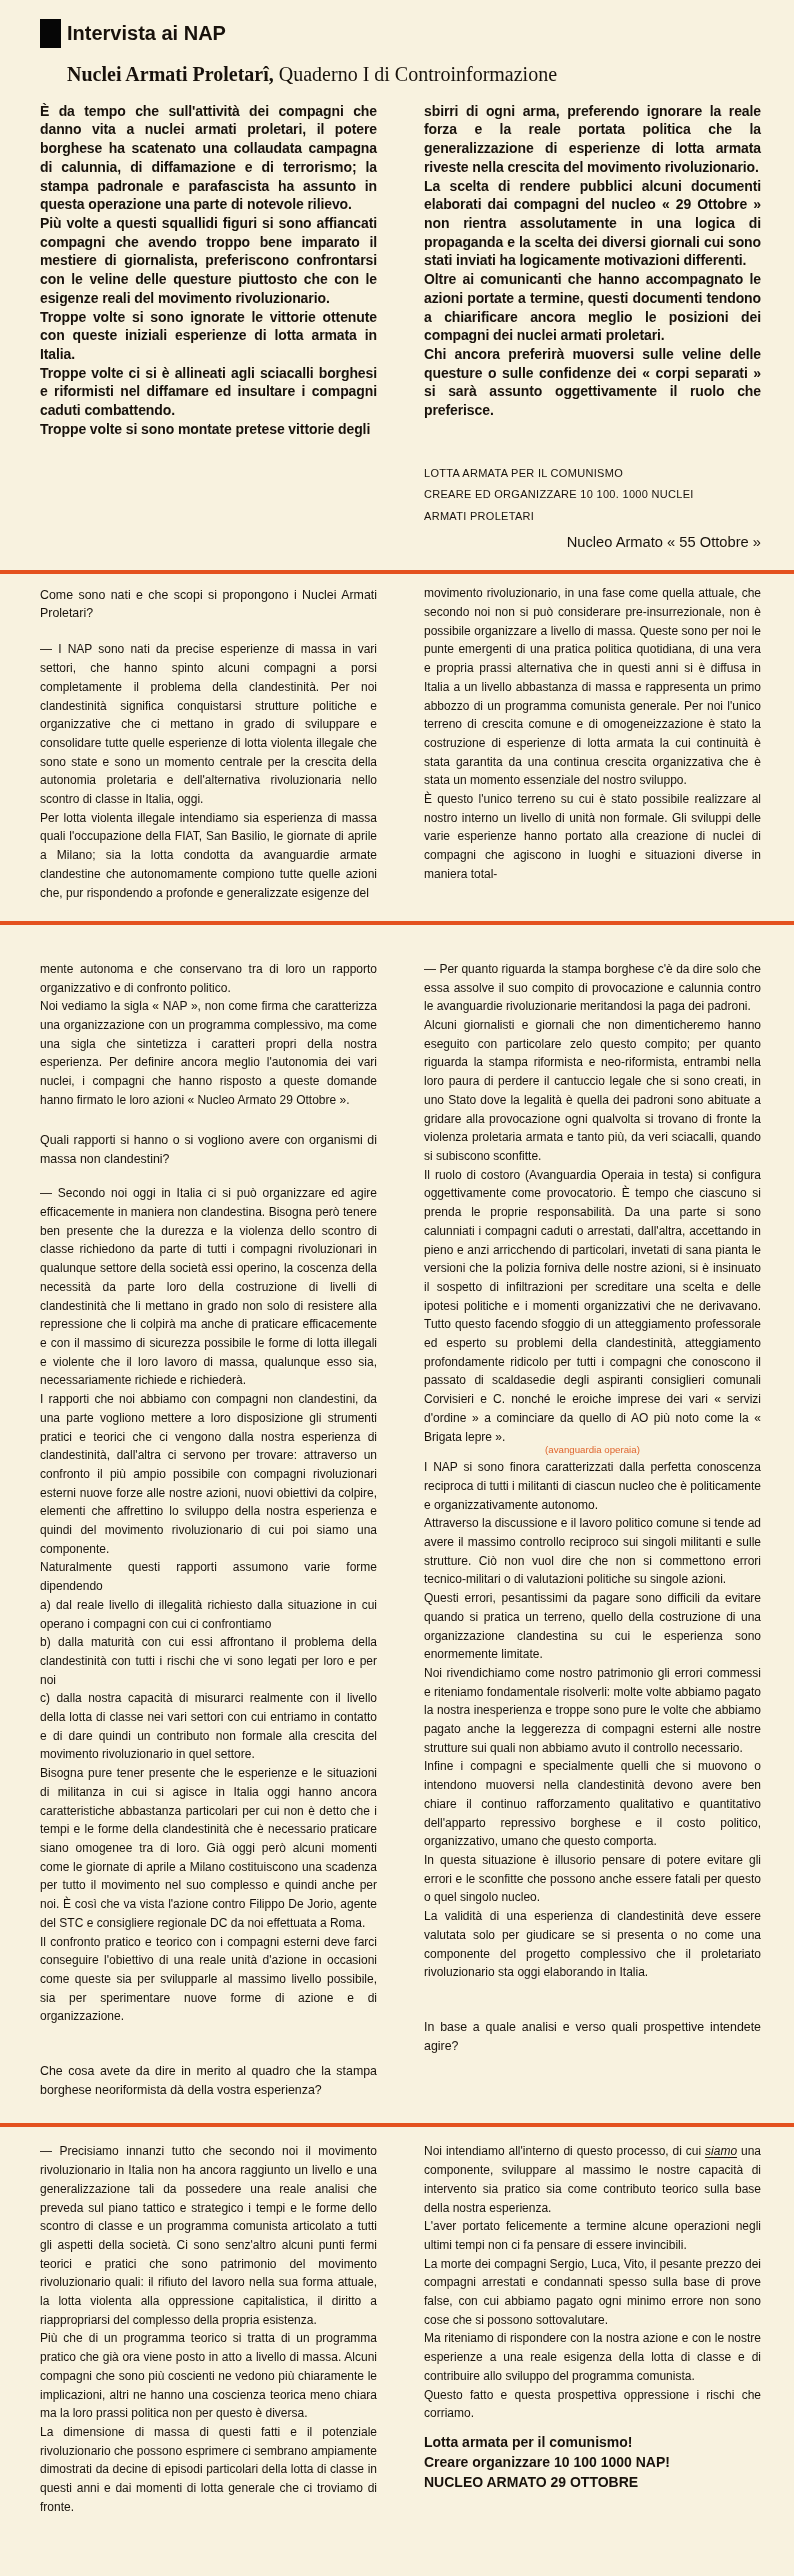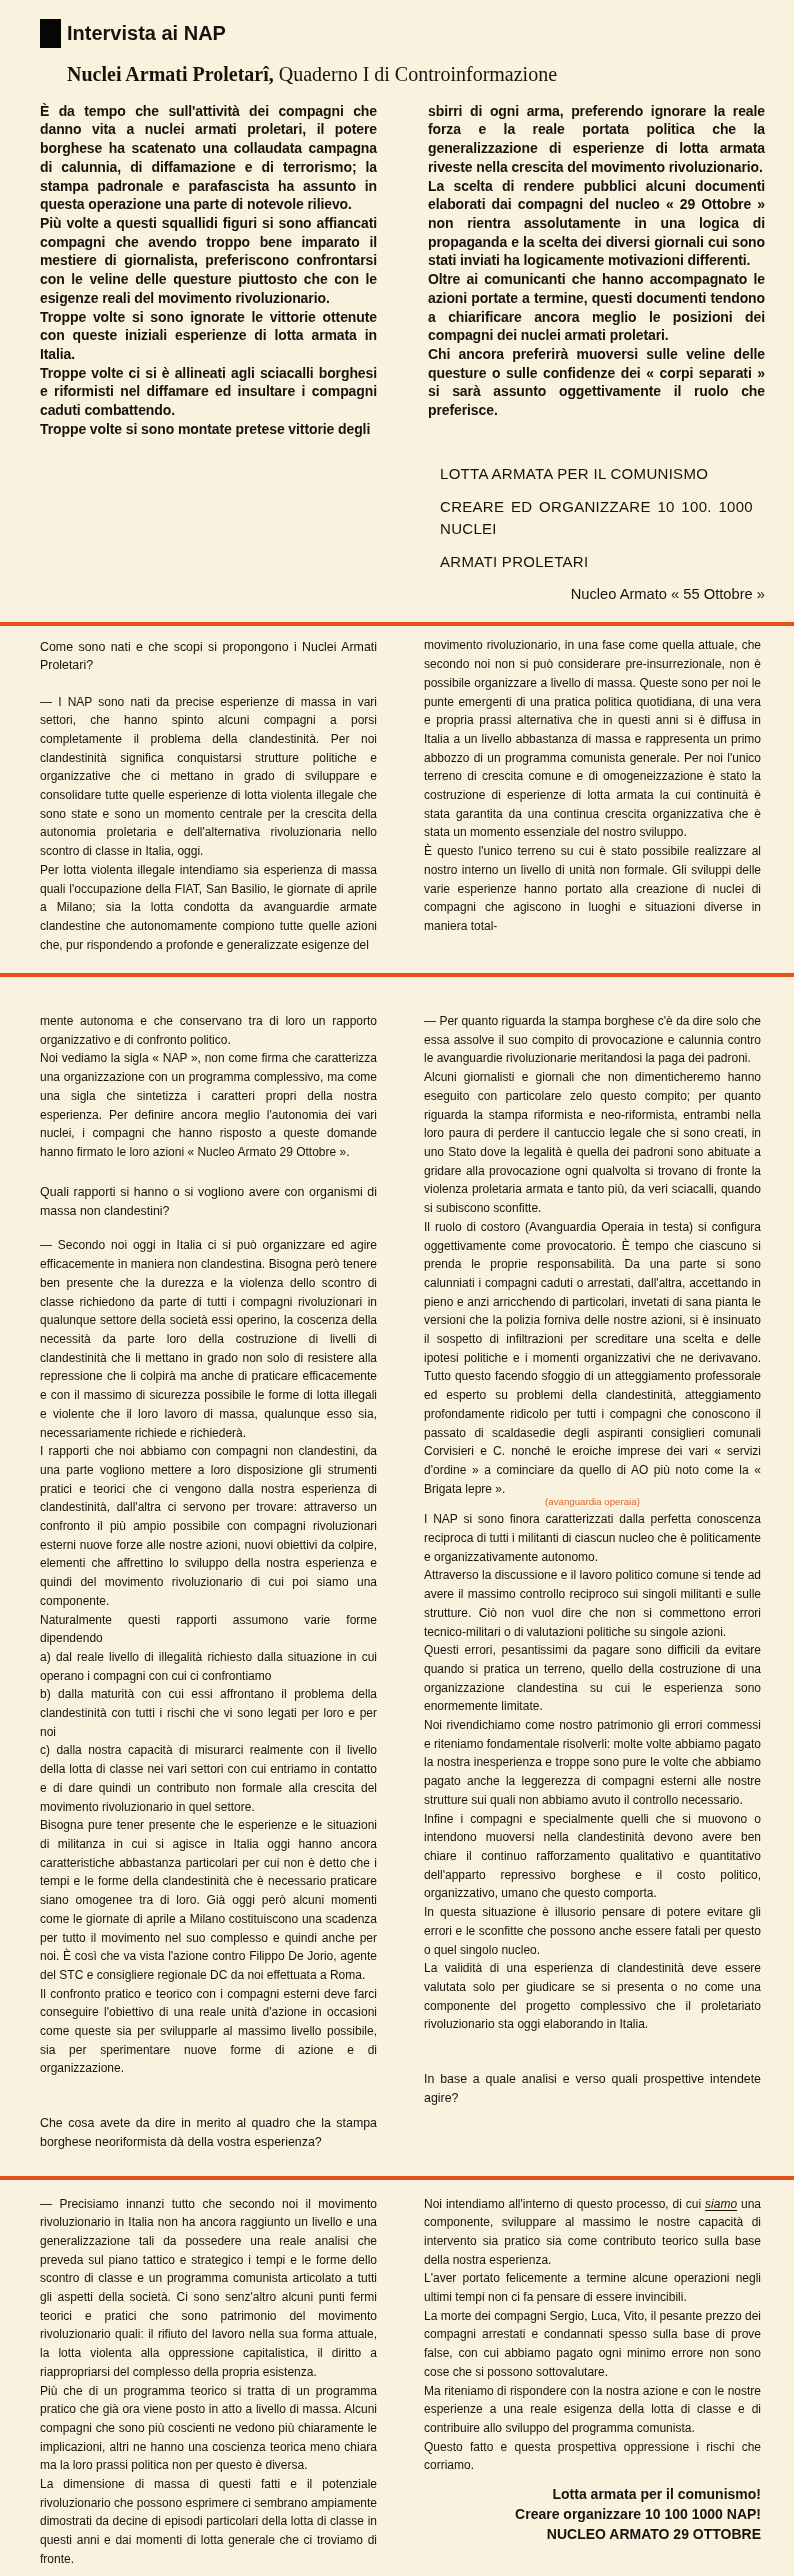--- a/index.html
+++ b/index.html
@@ -14,39 +14,39 @@
   .title-row{display:flex;align-items:flex-start;}
   .square{width:21px;height:29px;background:#060606;margin-right:6px;margin-top:1.3px;}
   h1{font-size:20px;line-height:32px;font-weight:700;margin:0;}
   .subtitle{margin:13.4px 0 0 27px;font-family:"Liberation Serif",serif;font-size:20px;line-height:23px;}
   .subtitle .bold{font-weight:700;}
   
   .two-col{display:flex;gap:47px;}
   .col{width:337px;flex:0 0 337px;text-align:justify;}
   .para{margin:0;font-size:12px;line-height:18.7px;}
   
-  .intro{margin-top:16px;justify-content:space-between;}
+  .intro{margin-top:16px;}
   .intro .para{font-size:14px;line-height:18.7px;font-weight:700;letter-spacing:-0.1px;}
   .slogan{margin-top:43px;}
-  .slogan-line{margin:12px;font-size:15px;line-height:21.4px;letter-spacing:0.3px;font-weight:400;}
+  .slogan-line{margin:0;font-size:11px;line-height:21.4px;letter-spacing:0.3px;font-weight:400;}
   .slogan-sig{margin-top:5.3px;text-align:right;font-size:14.7px;line-height:20px;}
   
   .rule{height:4px;background:#e4521f;width:100%;flex:0 0 auto;}
   .rule-top{margin-top:17.4px;}
   
   .qa1{padding-top:10.7px;padding-bottom:18.7px;}
   .sec3{padding-top:35px;padding-bottom:24px;}
   .sec4{padding-top:15px;padding-bottom:18.7px;}
   .question{font-size:12.4px;line-height:18.7px;margin:21.4px 0 16px;font-weight:400;}
   .question.first{margin-top:1.3px;margin-bottom:17.4px;}
   .question.gap-top{margin-top:36px;margin-bottom:0;}
   .annotation{color:#e0662e;font-size:9.7px;line-height:12px;margin:-2.7px 0 2.7px 0;text-align:center;}
   .underline{text-decoration:underline;text-underline-offset:2px;font-style:italic;}
   .closing{margin-top:9.4px;}
-  .closing-line{margin:0;font-weight:700;font-size:14px;line-height:20px;text-align:right;}
+  .closing-line{margin:0;font-weight:700;font-size:14px;line-height:20px;}
 </style>
 </head>
 <body>
 
 <div class="page">
 
   <header class="inner">
     <div class="title-row">
       <div class="square"></div>
       <h1>Intervista ai NAP</h1>

